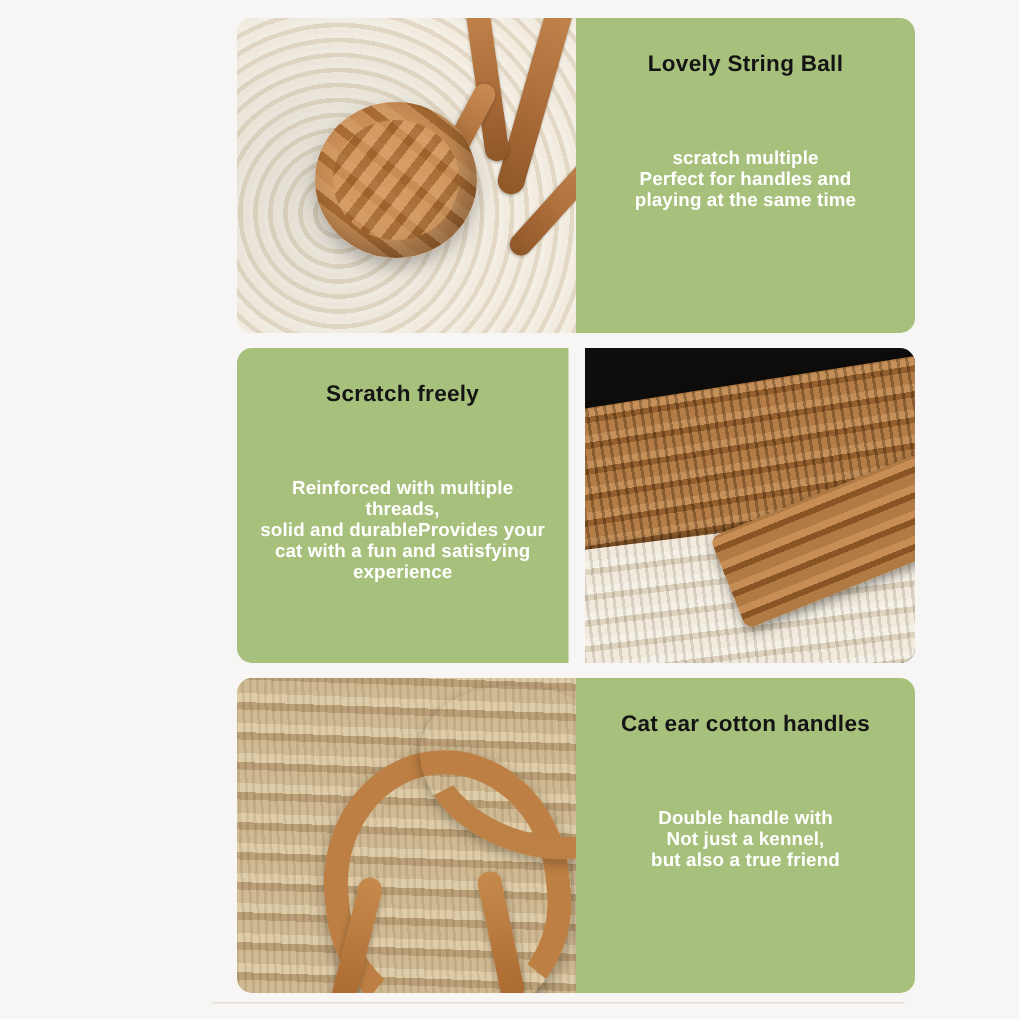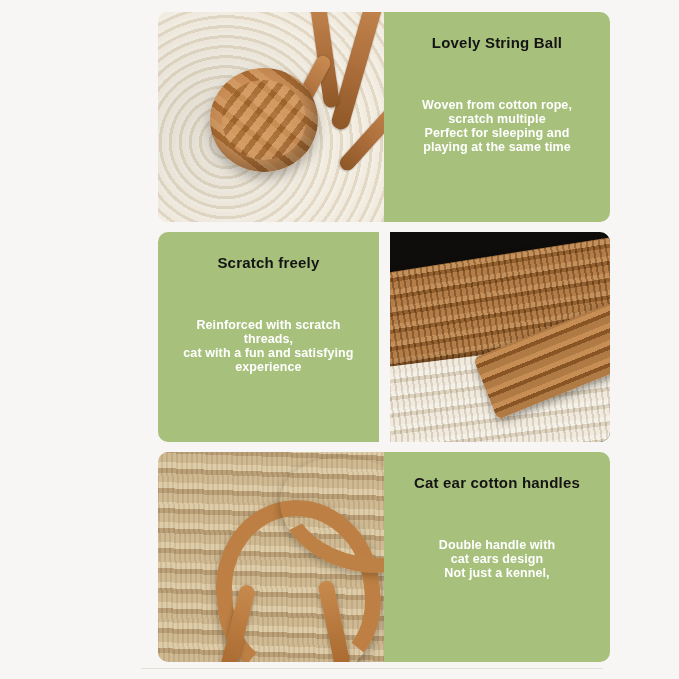--- a/index.html
+++ b/index.html
@@ -260,33 +260,33 @@
     <div class="half photo photo-ball">
       <div class="rope-strand s1"></div>
       <div class="rope-strand s2"></div>
       <div class="rope-strand s3"></div>
       <div class="ball-tail"></div>
       <div class="ball"></div>
     </div>
     <div class="half text-half">
       <div class="panel-title">Lovely String Ball</div>
       <div class="panel-body">
-        <div>Woven from cotton rope,</div>
         <div>scratch multiple</div>
-        <div>Perfect for sleeping and</div>
+        <div>Perfect for handles and</div>
         <div>playing at the same time</div>
       </div>
     </div>
   </div>
 
   <div class="panel panel-2">
     <div class="half text-half">
       <div class="panel-title">Scratch freely</div>
       <div class="panel-body">
-        <div>Reinforced with scratch threads,</div>
+        <div>Reinforced with multiple threads,</div>
+        <div>solid and durableProvides your</div>
         <div>cat with a fun and satisfying</div>
         <div>experience</div>
       </div>
     </div>
     <div class="half photo photo-weave">
       <div class="weave-brown"></div>
       <div class="weave-cream"></div>
       <div class="weave-brown-low"></div>
     </div>
   </div>
@@ -295,20 +295,20 @@
     <div class="half photo photo-handle">
       <div class="handle-loop"></div>
       <div class="handle-leg leg-l"></div>
       <div class="handle-leg leg-r"></div>
       <div class="handle-sweep"></div>
     </div>
     <div class="half text-half">
       <div class="panel-title">Cat ear cotton handles</div>
       <div class="panel-body">
         <div>Double handle with</div>
-        <div>cat ears design</div>
         <div>Not just a kennel,</div>
+        <div>but also a true friend</div>
       </div>
     </div>
   </div>
 
   <div class="footer-rule"></div>
 </div>
 
 </body></html>

